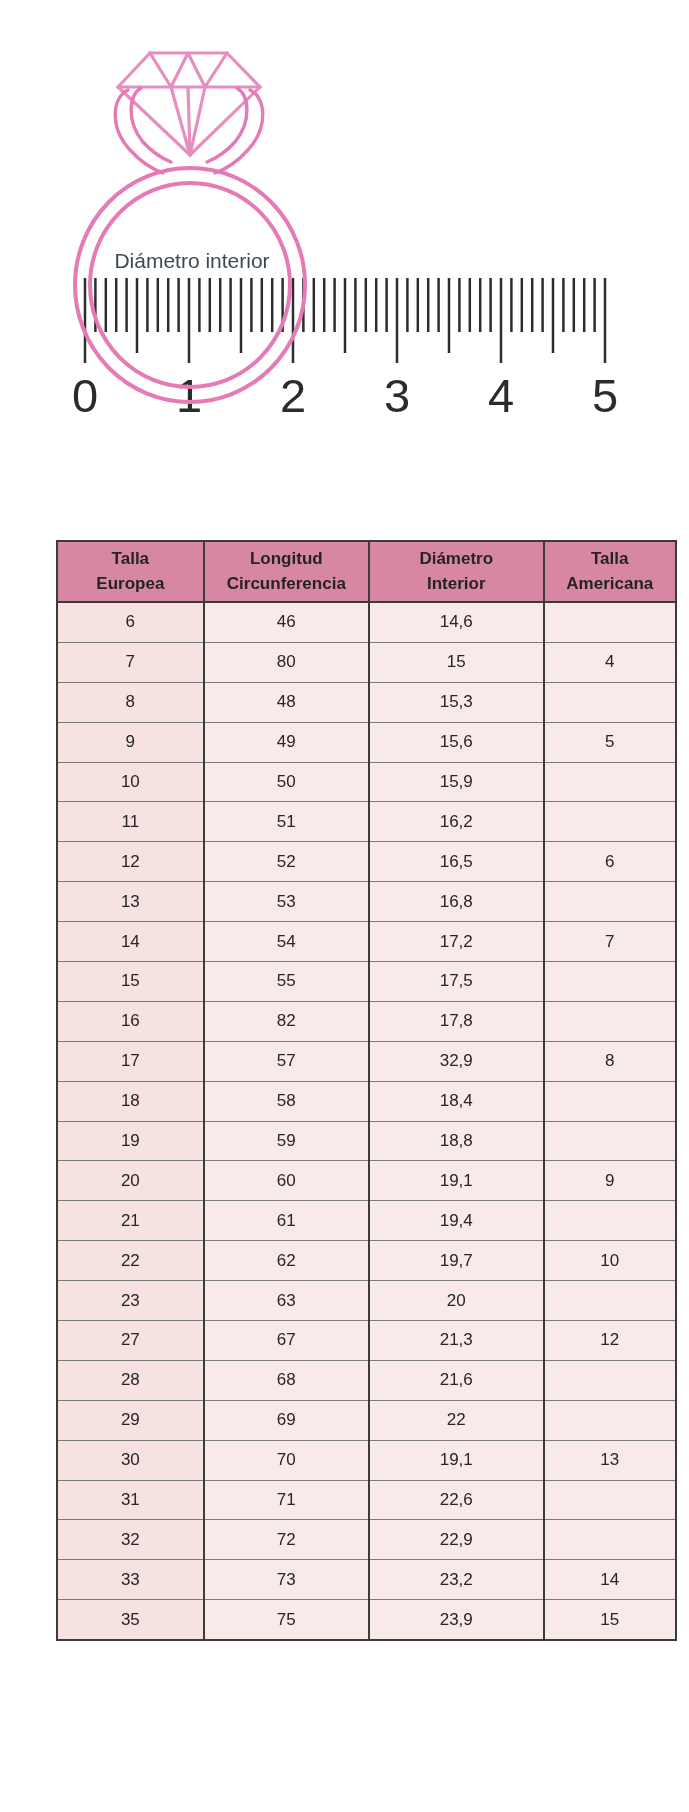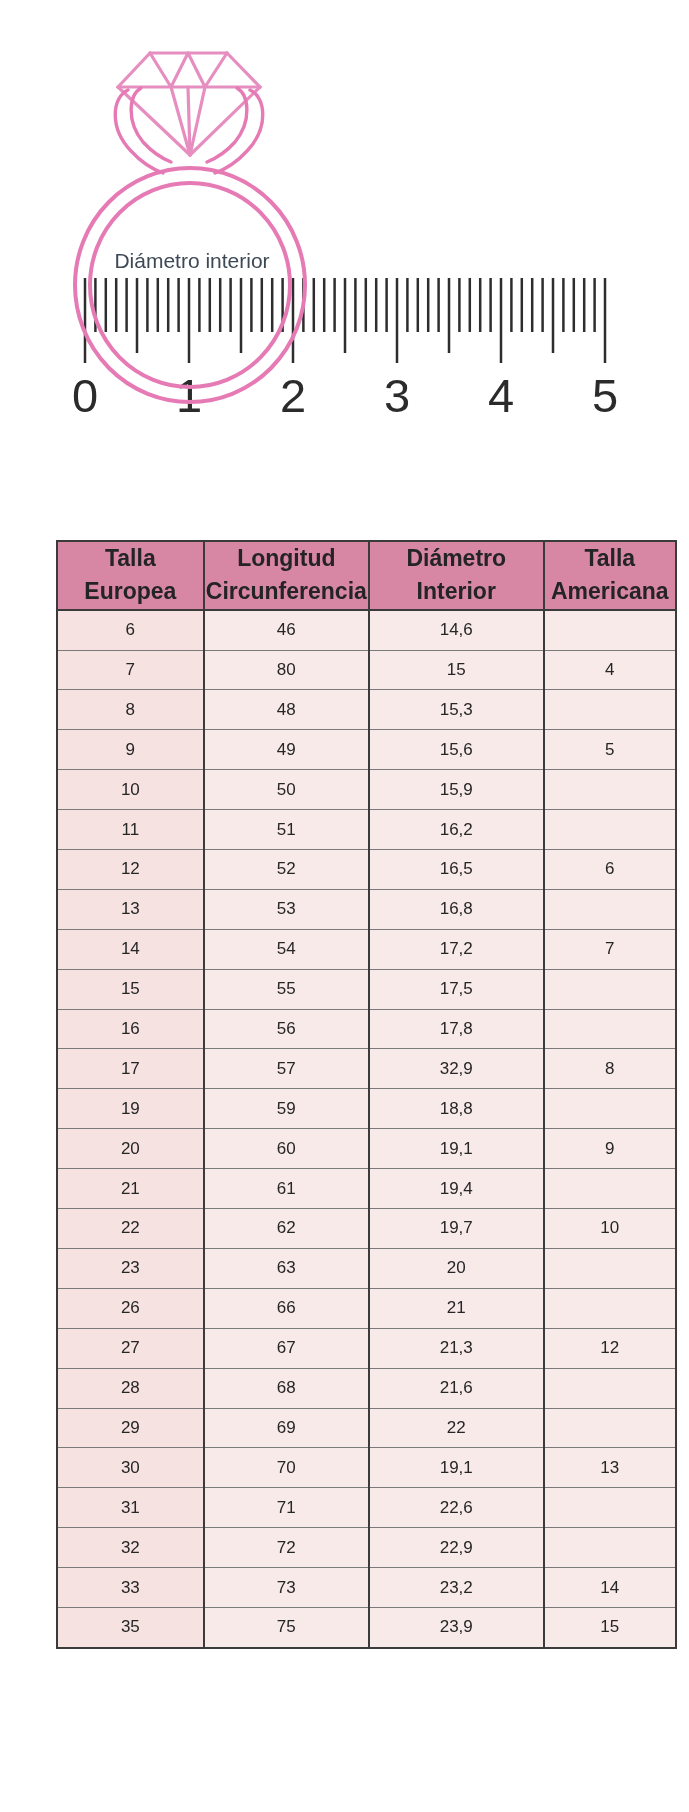--- a/index.html
+++ b/index.html
@@ -10,21 +10,21 @@
   .size-table-wrap{position:absolute;left:56px;top:540px;width:621px;}
   table.size-table{
     width:100%;
     border-collapse:collapse;
     table-layout:fixed;
     border:2px solid #3b3b3b;
   }
   table.size-table th{
     background:#d787a4;
     color:#242424;
-    font-size:23px;
+    font-size:17px;
     font-weight:700;
     line-height:1.45;
     height:59px;
     text-align:center;
     vertical-align:middle;
     border-bottom:2px solid #3b3b3b;
     padding:0;
   }
   table.size-table td{
     background:#f8eae8;
@@ -210,31 +210,37 @@
           <td>7</td>
         </tr>
         <tr>
           <td>15</td>
           <td>55</td>
           <td>17,5</td>
           <td></td>
         </tr>
         <tr>
           <td>16</td>
-          <td>56</td>
+          <td>82</td>
           <td>17,8</td>
           <td></td>
         </tr>
         <tr>
           <td>17</td>
           <td>57</td>
           <td>32,9</td>
           <td>8</td>
         </tr>
         <tr>
+          <td>18</td>
+          <td>58</td>
+          <td>18,4</td>
+          <td></td>
+        </tr>
+        <tr>
           <td>19</td>
           <td>59</td>
           <td>18,8</td>
           <td></td>
         </tr>
         <tr>
           <td>20</td>
           <td>60</td>
           <td>19,1</td>
           <td>9</td>
@@ -251,26 +257,20 @@
           <td>19,7</td>
           <td>10</td>
         </tr>
         <tr>
           <td>23</td>
           <td>63</td>
           <td>20</td>
           <td></td>
         </tr>
         <tr>
-          <td>26</td>
-          <td>66</td>
-          <td>21</td>
-          <td></td>
-        </tr>
-        <tr>
           <td>27</td>
           <td>67</td>
           <td>21,3</td>
           <td>12</td>
         </tr>
         <tr>
           <td>28</td>
           <td>68</td>
           <td>21,6</td>
           <td></td>

